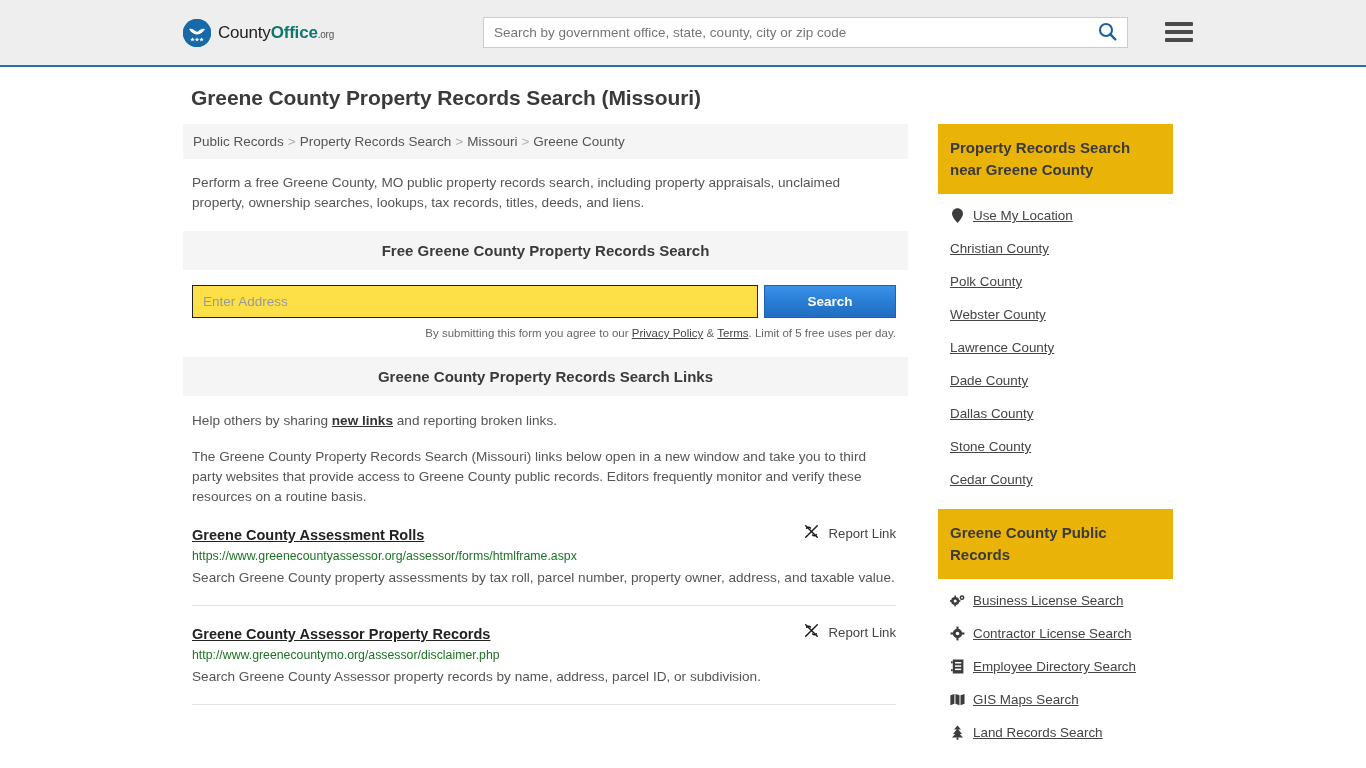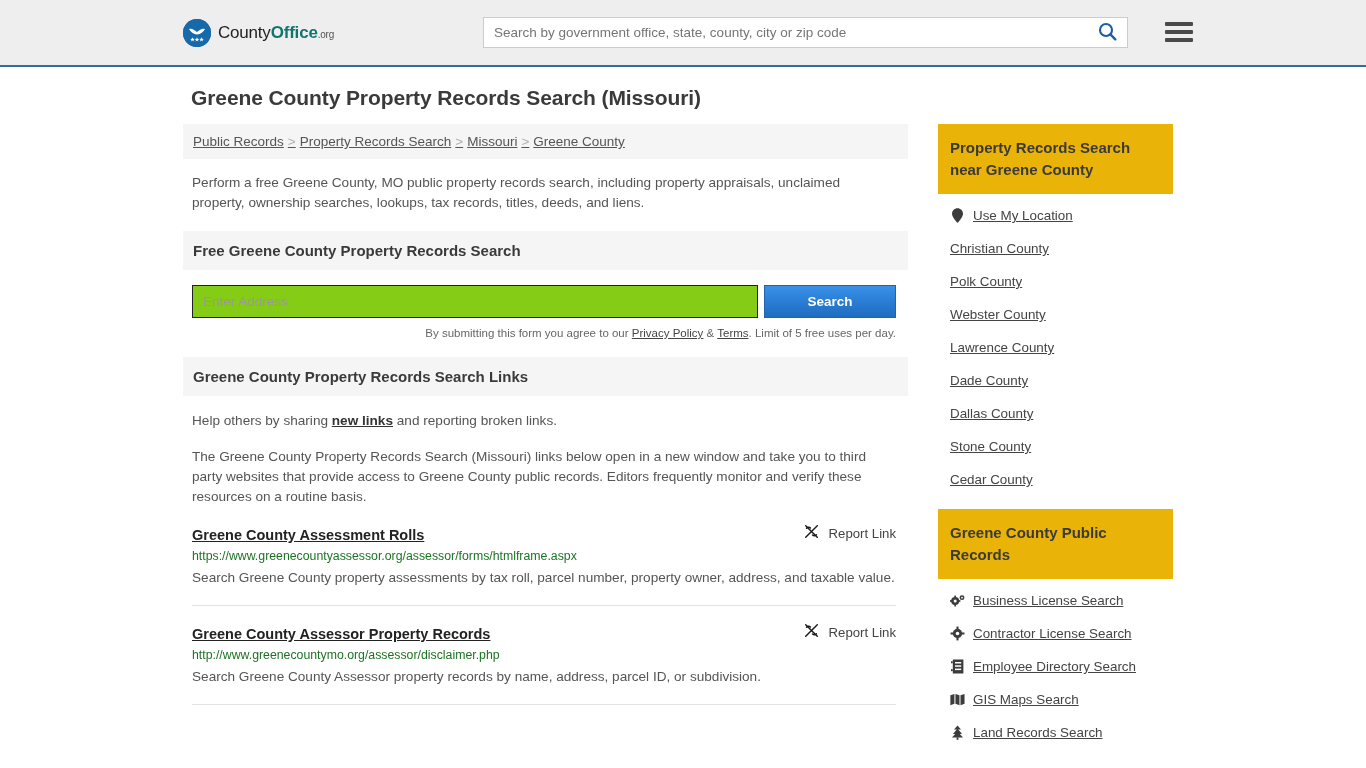--- a/index.html
+++ b/index.html
@@ -123,21 +123,20 @@
   .col-main { width: 725px; flex: 0 0 725px; }
   .col-side { width: 235px; flex: 0 0 235px; }
 
   
   .breadcrumb {
     background: #f5f5f5;
     padding: 10px 10px 10px 10px;
     font-size: 13.5px;
     color: #555555;
     margin-bottom: 14px;
-    text-decoration: underline;
   }
   .breadcrumb a {
     color: #555555;
     text-decoration: none;
   }
   .breadcrumb .sep { color: #b0b0b0; margin: 0 4px; }
 
   .intro-text {
     font-size: 13.6px;
     line-height: 20px;
@@ -147,20 +146,21 @@
   }
 
   
   .sec-head {
     background: #f5f5f5;
     padding: 11px 10px;
     font-size: 15px;
     font-weight: bold;
     color: #3a3a3a;
     margin-bottom: 15px;
+    text-align: center;
   }
   .sec-body {
     font-size: 13.6px;
     line-height: 20px;
     color: #555555;
     margin: 0 0 16px 9px;
     padding-right: 12px;
   }
   .sec-body a { color: #333333; text-decoration: underline; font-weight: bold; }
 
@@ -172,21 +172,21 @@
   }
   .addr-input {
     flex: 1 1 auto;
     height: 33px;
     border: 1px solid #222222;
     outline: none;
     padding: 0 10px;
     font-size: 13.5px;
     font-family: "Liberation Sans", sans-serif;
     color: #555555;
-    background: #84cc16;
+    background: #fde047;
   }
   .addr-input::placeholder { color: #999999; }
   .addr-btn {
     width: 132px;
     height: 33px;
     margin-left: 6px;
     border: 1px solid #1e63b0;
     background: linear-gradient(to bottom, #3a92e8 0%, #2b7fd6 45%, #1f6dc0 100%);
     color: #ffffff;
     font-size: 13.5px;

